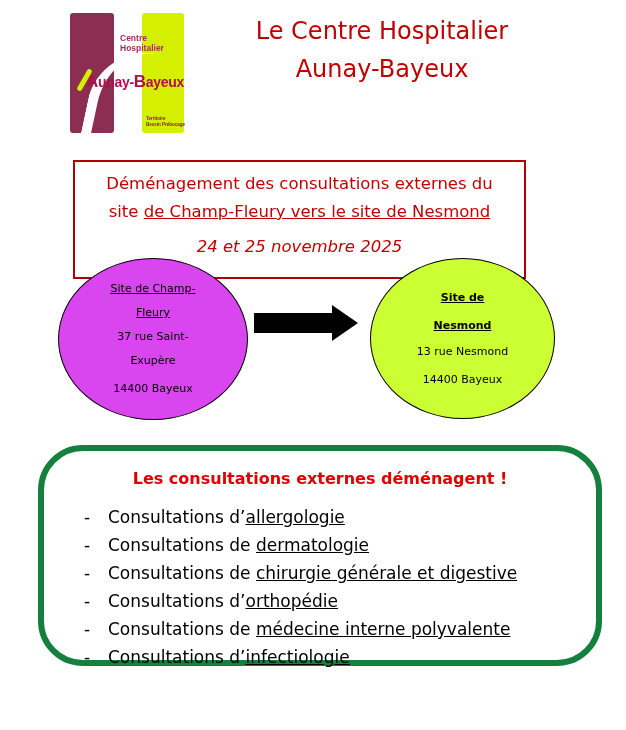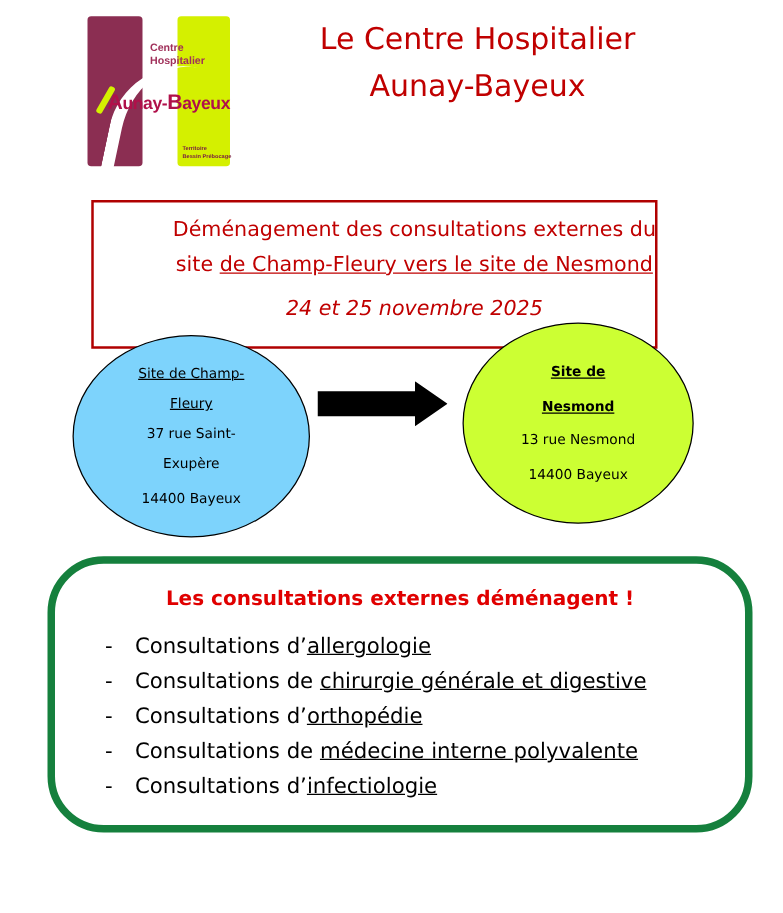--- a/index.html
+++ b/index.html
@@ -14,26 +14,26 @@
   .logo-t1 { left:54px; top:25px; font-size:8.5px; font-weight:bold; color:#a0305a; line-height:10px; }
   .logo-brand { left:20px; top:64px; font-size:14px; font-weight:bold; color:#b0104a; letter-spacing:-0.3px; white-space:nowrap; }
   .logo-brand .big { font-size:17px; }
   .logo-t2 { left:80px; top:108px; font-size:4.5px; font-weight:bold; color:#7a2040; line-height:6px; }
   
   .title { left:227px; top:12px; width:310px; text-align:center; color:#c00000; font-family:"DejaVu Sans", sans-serif; font-size:24px; }
   .title div { height:38px; line-height:38px; }
   .title .l3 { margin-top:10px; }
   
   .announce { left:73px; top:160px; width:449px; height:115px; border:2px solid #b00000; }
-  .announce-text { left:0; top:8px; width:100%; text-align:center; color:#c00000; font-family:"DejaVu Sans", sans-serif; font-size:16.5px; line-height:28px;padding-left:32px; }
+  .announce-text { left:0; top:8px; width:100%; text-align:center; color:#c00000; font-family:"DejaVu Sans", sans-serif; font-size:16.5px; line-height:28px; }
   .announce-text .u { text-decoration:underline; }
   .announce-text .date { margin-top:7px;font-style:italic; }
   
   .ell { border:1.5px solid #000; border-radius:50%; text-align:center; font-family:"DejaVu Sans", sans-serif; font-size:11px; color:#000; display:flex; flex-direction:column; align-items:center; justify-content:center; box-sizing:border-box; }
-  .ell-left { left:58px; top:268px; width:190px; height:162px; background:#7dd3fc; }
+  .ell-left { left:58px; top:258px; width:190px; height:162px; background:#d946ef; }
   .ell-right { left:370px; top:258px; width:185px; height:161px; background:#ccff33; }
   .ell .line { line-height:24px; }
   .ell .u { text-decoration:underline; }
   .ell-right .b { font-weight:bold; text-decoration:underline; }
   
   .arrow { left:254px; top:305px; width:104px; height:36px; }
   
   .cons { left:38px; top:445px; width:564px; height:221px; border:6px solid #15803d; border-radius:45px; box-sizing:border-box; }
   .cons-title { left:0; top:18px; width:100%; text-align:center; color:#e00000; font-weight:bold; font-family:"DejaVu Sans", sans-serif; font-size:16px; }
   .cons-list { left:40px; top:52px; margin:0; padding:0; list-style:none; font-family:"DejaVu Sans", sans-serif; font-size:17px; color:#000; }
@@ -89,18 +89,19 @@
   <div class="line b">Site de</div>
   <div class="line b" style="margin-top:4px">Nesmond</div>
   <div class="line" style="margin-top:2px">13 rue Nesmond</div>
   <div class="line" style="margin-top:4px">14400 Bayeux</div>
 </div>
 
 <div class="abs cons">
   <div class="abs cons-title">Les consultations externes déménagent !</div>
   <ul class="abs cons-list">
     <li><span class="dash">-</span><span>Consultations d’</span><span class="u">allergologie</span></li>
+    <li><span class="dash">-</span><span>Consultations de </span><span class="u">dermatologie</span></li>
     <li><span class="dash">-</span><span>Consultations de </span><span class="u">chirurgie générale et digestive</span></li>
     <li><span class="dash">-</span><span>Consultations d’</span><span class="u">orthopédie</span></li>
     <li><span class="dash">-</span><span>Consultations de </span><span class="u">médecine interne polyvalente</span></li>
     <li><span class="dash">-</span><span>Consultations d’</span><span class="u">infectiologie</span></li>
   </ul>
 </div>
 
 </body></html>

